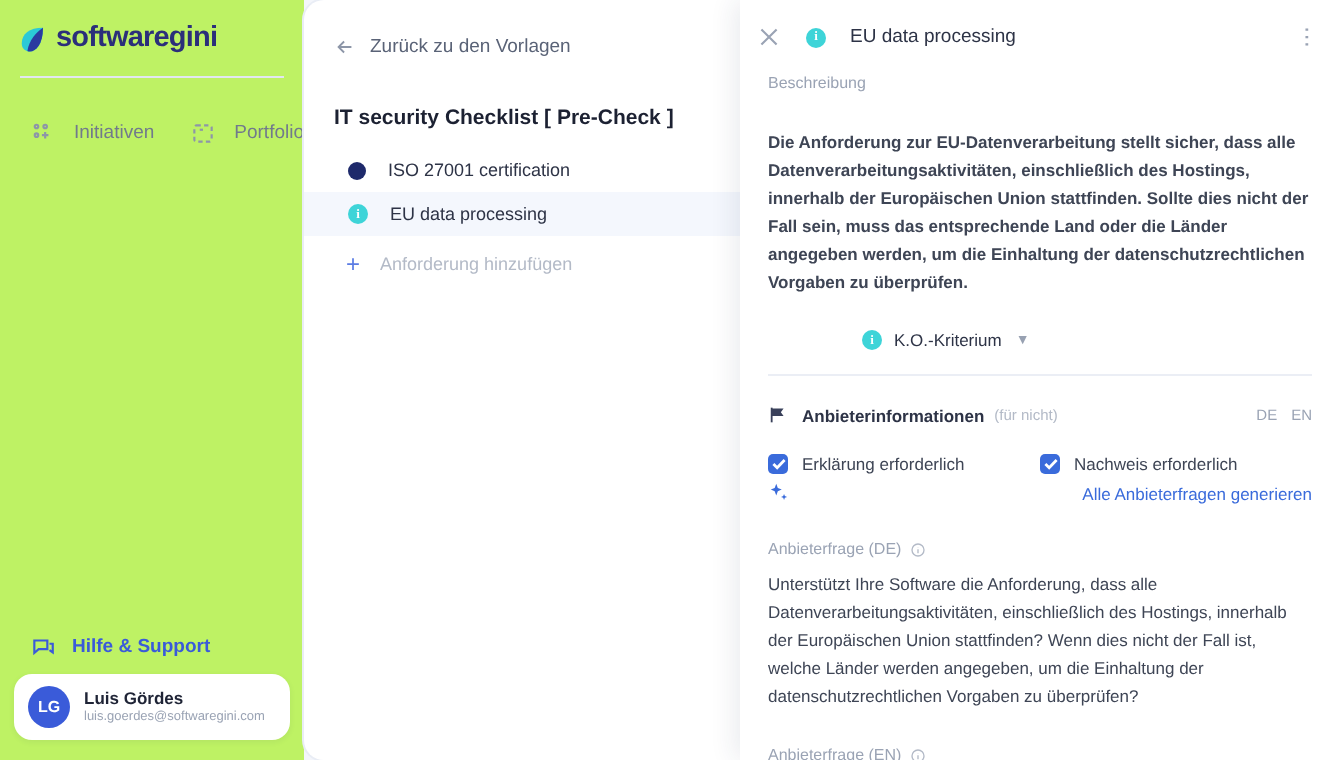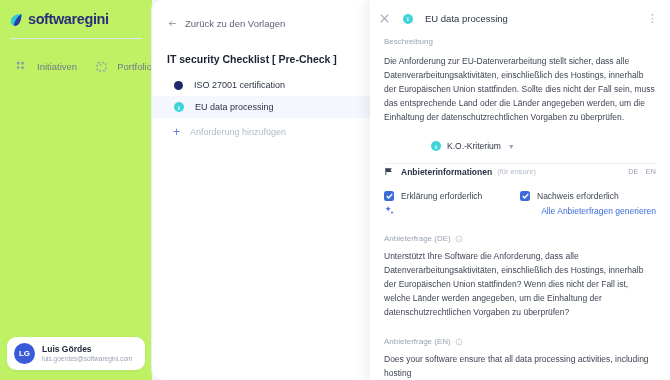--- a/index.html
+++ b/index.html
@@ -129,35 +129,35 @@
   .panel-title {
     font-size: 9.5px; color: #2d3346; flex: 1;
   }
   .kebab {
     color: #9aa3b4; font-size: 11px; line-height: 1;
     letter-spacing: 0; cursor: pointer; padding: 0 2px;
     writing-mode: vertical-rl;
   }
   .panel-body { padding: 0 14px; }
   .label-muted {
-    font-size: 8px; color: #9aa3b4; margin-bottom: 8px;
+    font-size: 8px; color: #9aa3b4; margin-bottom: 18px;
   }
   .desc-text {
-    font-size: 8.5px; color: #3e4555; line-height: 1.65;
+    font-size: 8.5px; color: #3e4555; line-height: 1.65; font-weight: bold;
   }
   .ko-row {
     display: flex; align-items: center; gap: 6px;
     margin-top: 17px; font-size: 8.5px; color: #2d3346; cursor: pointer; margin-left: 47px;
   }
   .chev { color: #98a1b2; font-size: 7px; margin-left: 1px; }
   .divider { height: 1px; background: #ebeef5; margin: 12px 0 0 0; }
 
   .anbieter-row {
     display: flex; align-items: center;
-    margin-top: 2px;
+    margin-top: 14px;
   }
   .flag-ico { width: 11px; height: 11px; margin-right: 6px; flex-shrink:0; color:#39405a;}
   .anbieter-label { font-size: 8.5px; font-weight: bold; color: #2d3346; }
   .anbieter-sub { font-size: 7.5px; color: #b3bac7; margin-left: 5px; }
   .lang-toggle { margin-left: auto; display: flex; gap: 7px; }
   .lang { font-size: 7.5px; color: #9aa3b4; cursor: pointer; }
 
   .check-row { display: flex; margin-top: 14px; }
   .check-item { display: flex; align-items: center; gap: 7px; width: 50%; cursor: pointer; }
   .cbox {
@@ -222,20 +222,27 @@
       <div class="nav-item">
         <svg class="nav-ico" viewBox="0 0 24 24" fill="none" stroke="#8d96a8" stroke-width="1.9">
           <circle cx="12" cy="12" r="3"></circle>
           <path d="M12 2.5v2.2M12 19.3v2.2M21.5 12h-2.2M4.7 12H2.5M18.7 5.3l-1.6 1.6M6.9 17.1l-1.6 1.6M18.7 18.7l-1.6-1.6M6.9 6.9L5.3 5.3"></path>
         </svg>
         <span>Organisationseinstellungen</span>
       </div>
     </nav>
 
     <div class="sidebar-bottom">
+      <div class="help-row">
+        <svg class="nav-ico" viewBox="0 0 24 24" fill="none" stroke="#3a5bd9" stroke-width="2">
+          <path d="M3 6h13v8H8l-4 3.5V6z"></path>
+            <path d="M18 9h3v8l-3-2.2"></path>
+        </svg>
+        <span>Hilfe &amp; Support</span>
+      </div>
       <div class="profile">
         <div class="avatar">LG</div>
         <div>
           <div class="profile-name">Luis Gördes</div>
           <div class="profile-mail">luis.goerdes@softwaregini.com</div>
         </div>
       </div>
     </div>
   </aside>
 
@@ -286,21 +293,21 @@
       </div>
 
       <div class="divider"></div>
 
       <div class="anbieter-row">
         <svg class="flag-ico" viewBox="0 0 24 24" fill="none" stroke="currentColor" stroke-width="2">
           <path d="M4 4v16"></path>
             <path d="M4 5h13l-3 4 3 4H4z" fill="currentColor" stroke="none"></path>
         </svg>
         <span class="anbieter-label">Anbieterinformationen</span>
-        <span class="anbieter-sub">(für ensure)</span>
+        <span class="anbieter-sub">(für nicht)</span>
         <span class="lang-toggle">
           <span class="lang">DE</span>
           <span class="lang">EN</span>
         </span>
       </div>
 
       <div class="check-row">
         <label class="check-item">
           <span class="cbox">
             <svg width="7" height="6" viewBox="0 0 10 8" fill="none" stroke="#fff" stroke-width="2">

